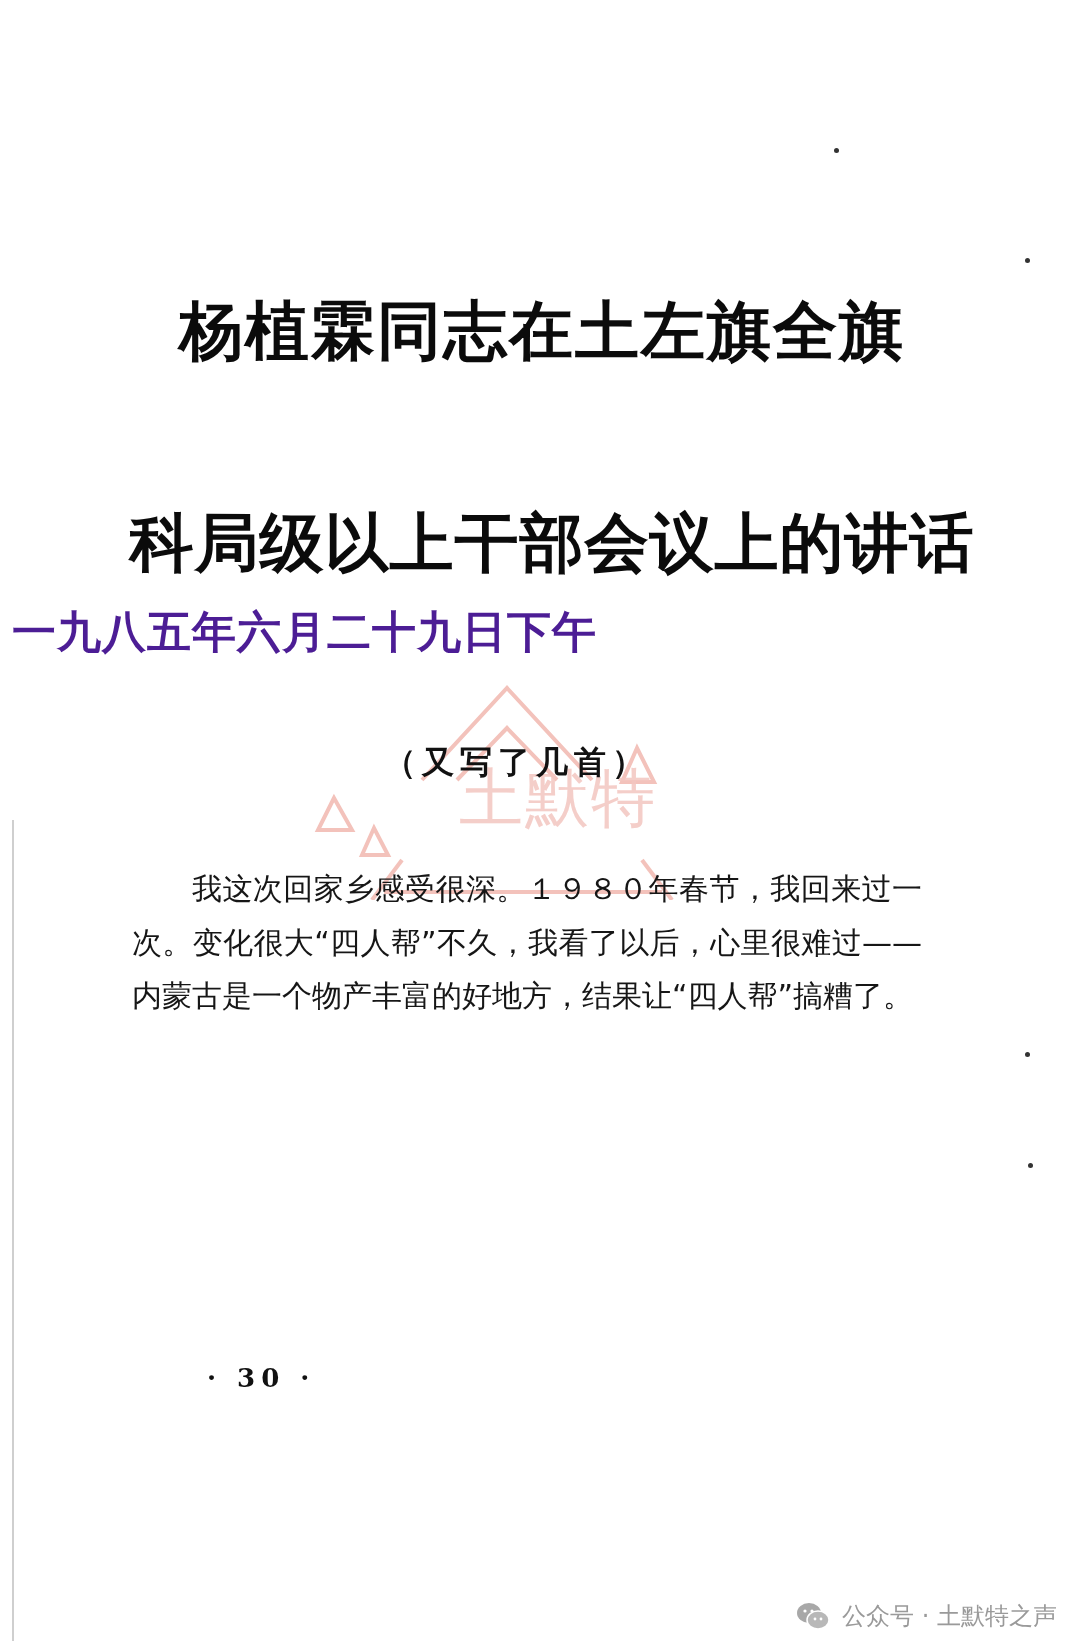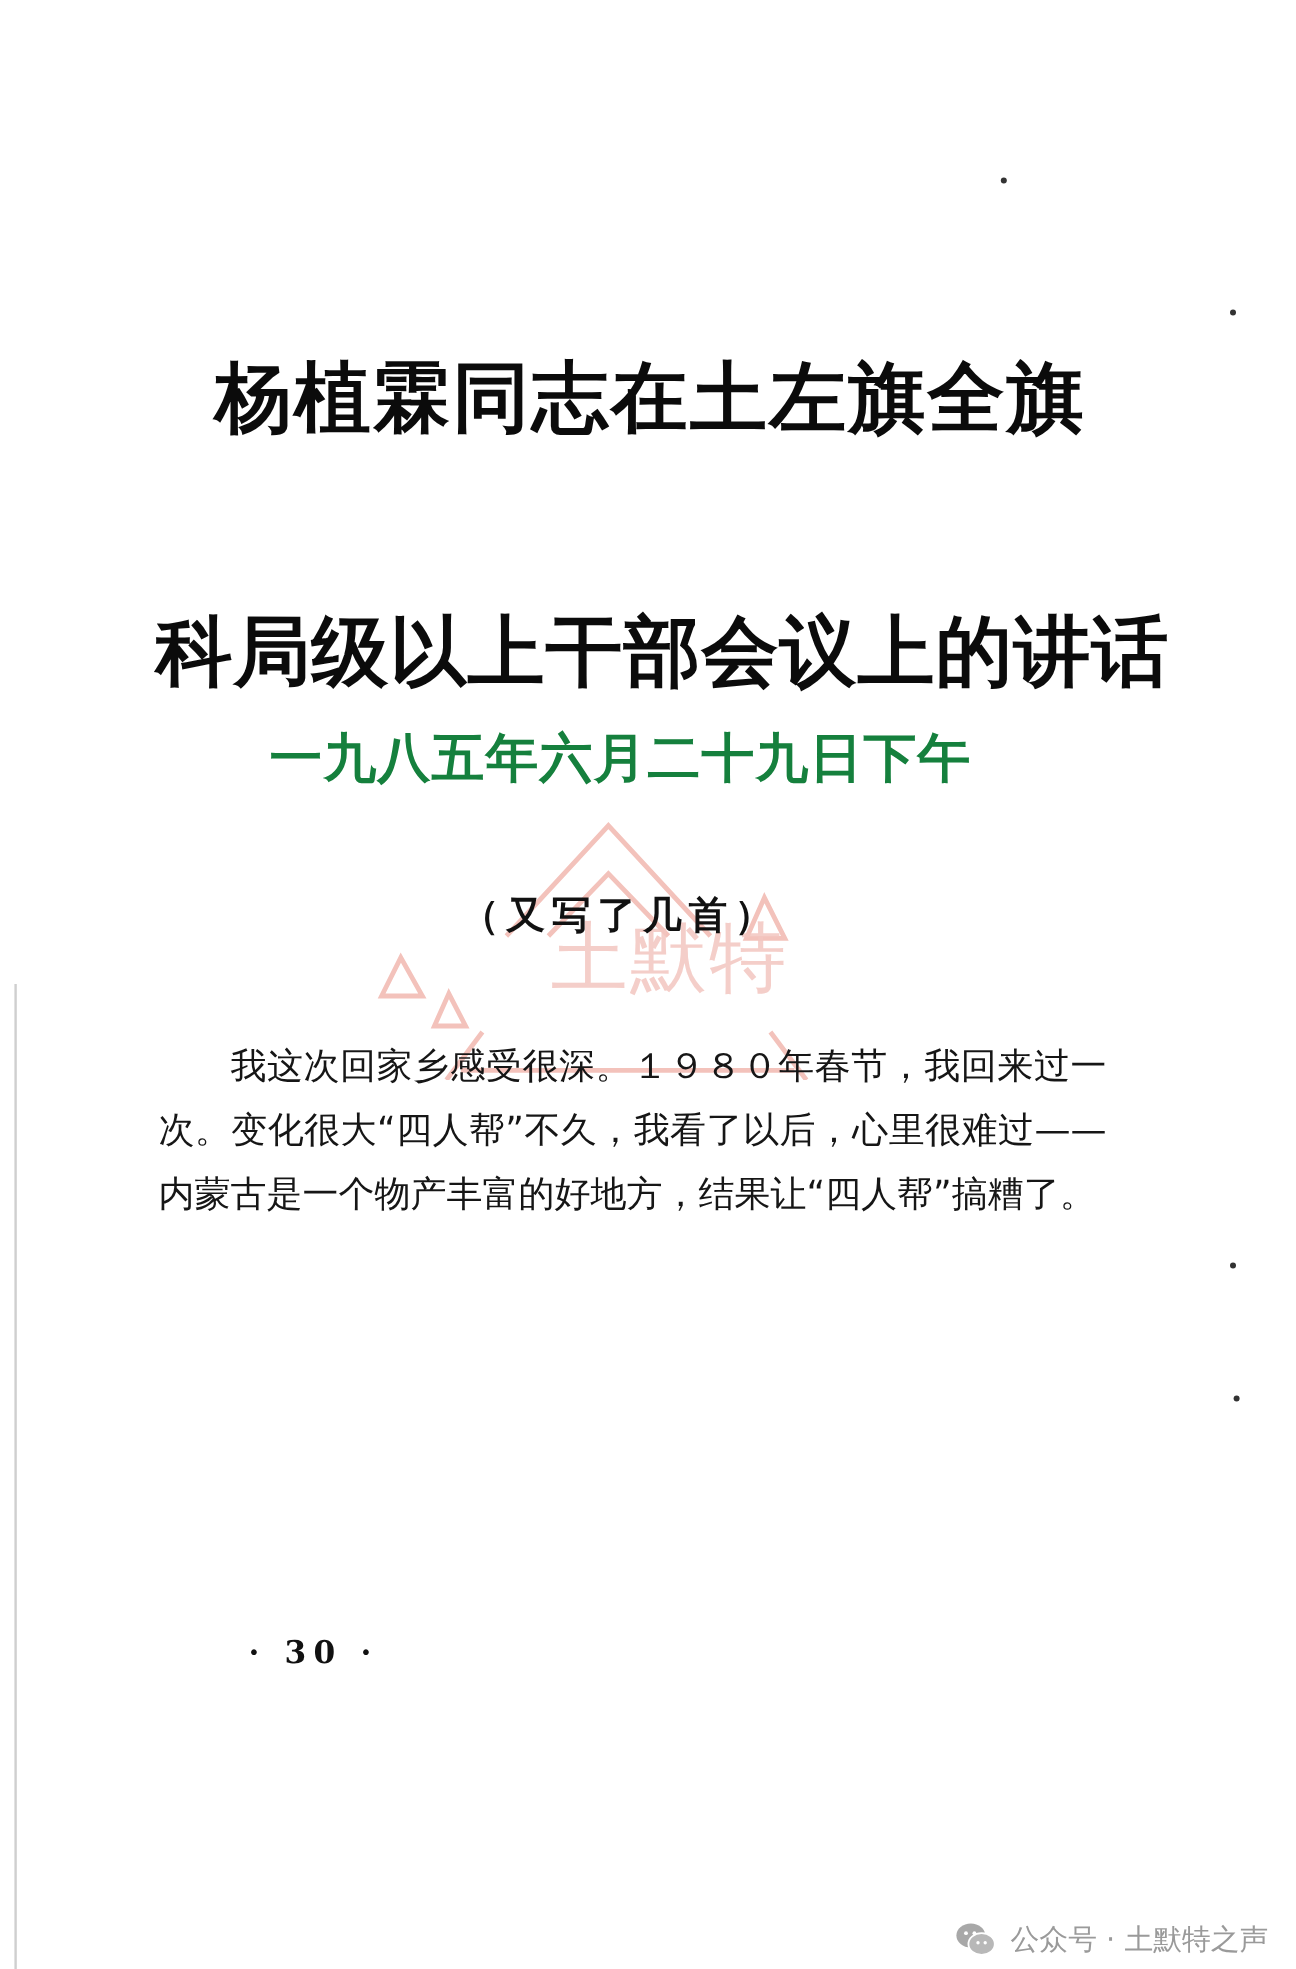--- a/index.html
+++ b/index.html
@@ -10,23 +10,23 @@
   .page { position: absolute; left: 12px; top: 0; width: 1080px; height: 1390px; }
   .edge-line { position: absolute; left: 0; top: 820px; width: 2px; height: 821px; background: #cfcfcf; }
   .title-line {
     position: absolute; left: 0; width: 1080px; text-align: center;
     font-family: "DejaVu Sans", "Liberation Sans", sans-serif; font-weight: bold;
     font-size: 64px; color: #0b0b0b; letter-spacing: 2px; white-space: nowrap;
   }
   .t1 { top: 288px; left: -10px; }
   .t2 { top: 452px; left: 0; letter-spacing: 1px; margin-top: 48px; }
   .date-line {
-    position: absolute; top: 603px; left: 0; width: 1010px; text-align: center;
+    position: absolute; top: 603px; left: 0; width: 1010px; text-align: left;
     font-family: "DejaVu Serif", "Liberation Serif", serif; font-weight: bold;
-    font-size: 44px; color: #15803d; letter-spacing: 1px; white-space: nowrap;
+    font-size: 44px; color: #4c1d95; letter-spacing: 1px; white-space: nowrap;
   }
   .note-line {
     position: absolute; top: 741px; left: 0; width: 1010px; text-align: center;
     font-family: "DejaVu Serif", "Liberation Serif", serif; font-weight: bold;
     font-size: 32px; color: #111; letter-spacing: 6px; white-space: nowrap; z-index: 2;
   }
   .body-text {
     position: absolute; left: 120px; top: 862px; width: 790px;
     font-family: "DejaVu Sans", "Liberation Sans", sans-serif; font-size: 30px;
     line-height: 53.5px; color: #161616; z-index: 2;

